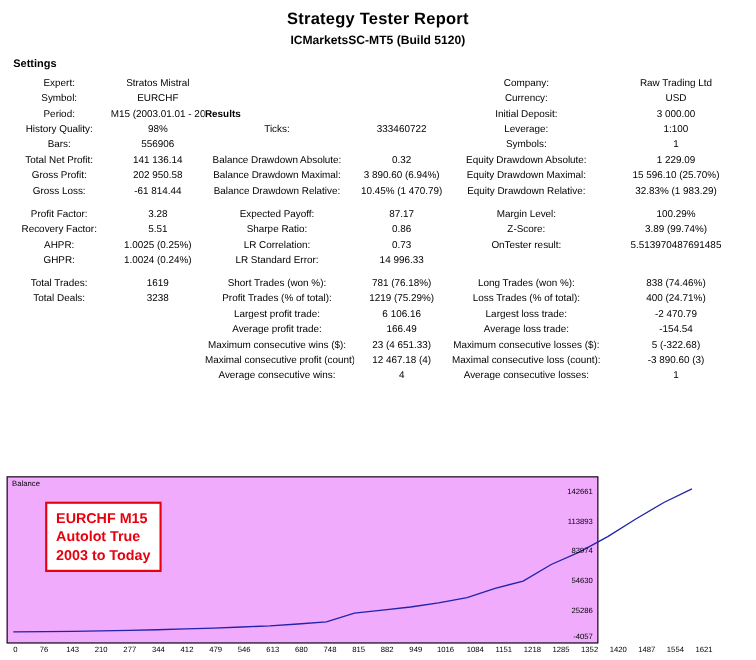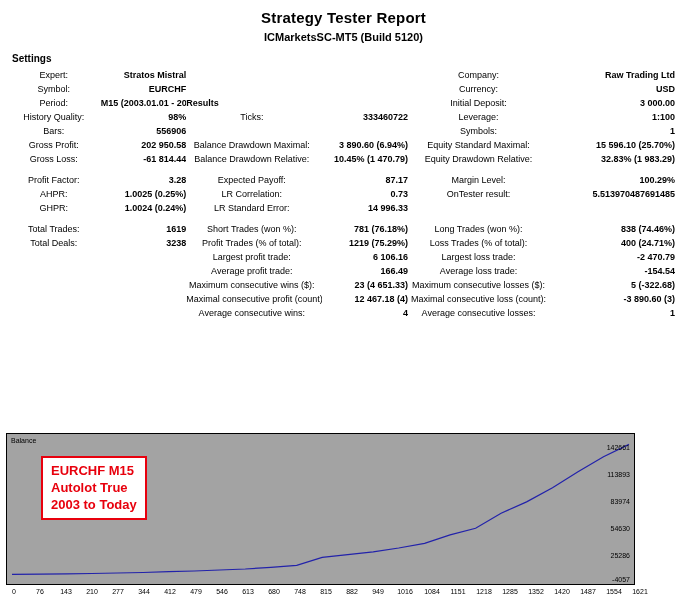--- a/index.html
+++ b/index.html
@@ -55,22 +55,22 @@
     line-height: 12px;
     white-space: nowrap;
     overflow: hidden;
   }
   .lbl {
     text-align: center;
     padding-right: 5px !important;
     color: #000;
   }
   .val {
-    text-align: right;
-    font-weight: bold;
+    text-align: center;
+    font-weight: normal;
     margin-top: 33px;
   }
   .spacer td { height: 7px; padding: 0 !important; }
 
   
   col.c1 { width: 88px; }
   col.c2 { width: 85px; }
   col.c3 { width: 135px; }
   col.c4 { width: 85px; }
   col.c5 { width: 145px; }
@@ -87,25 +87,25 @@
     position: absolute;
     left: 6px;
     top: 424px;
     width: 675px;
     height: 172px;
   }
   .chart-box {
     position: absolute;
     left: 0;
     top: 0;
-    width: 629px;
+    width: 538px;
     height: 152px;
     border: 1px solid #000;
     box-sizing: border-box;
-    background: #a3a3a3;
+    background: #f0abfc;
   }
   .chart-legend {
     position: absolute;
     left: 4px;
     top: 3px;
     font-size: 7px;
     color: #000;
   }
   .yaxis {
     position: absolute;
@@ -209,25 +209,33 @@
       <tr>
         <td class="lbl">Bars:</td>
         <td class="val">556906</td>
         <td class="lbl"></td>
         <td class="val"></td>
         <td class="lbl">Symbols:</td>
         <td class="val">1</td>
       </tr>
 
       <tr>
+        <td class="lbl">Total Net Profit:</td>
+        <td class="val">141 136.14</td>
+        <td class="lbl">Balance Drawdown Absolute:</td>
+        <td class="val">0.32</td>
+        <td class="lbl">Equity Drawdown Absolute:</td>
+        <td class="val">1 229.09</td>
+      </tr>
+      <tr>
         <td class="lbl">Gross Profit:</td>
         <td class="val">202 950.58</td>
         <td class="lbl">Balance Drawdown Maximal:</td>
         <td class="val">3 890.60 (6.94%)</td>
-        <td class="lbl">Equity Standard Maximal:</td>
+        <td class="lbl">Equity Drawdown Maximal:</td>
         <td class="val">15 596.10 (25.70%)</td>
       </tr>
       <tr>
         <td class="lbl">Gross Loss:</td>
         <td class="val">-61 814.44</td>
         <td class="lbl">Balance Drawdown Relative:</td>
         <td class="val">10.45% (1 470.79)</td>
         <td class="lbl">Equity Drawdown Relative:</td>
         <td class="val">32.83% (1 983.29)</td>
       </tr>
@@ -236,20 +244,28 @@
           <td colspan="6"></td>
         </tr>
 
       <tr>
         <td class="lbl">Profit Factor:</td>
         <td class="val">3.28</td>
         <td class="lbl">Expected Payoff:</td>
         <td class="val">87.17</td>
         <td class="lbl">Margin Level:</td>
         <td class="val">100.29%</td>
+      </tr>
+      <tr>
+        <td class="lbl">Recovery Factor:</td>
+        <td class="val">5.51</td>
+        <td class="lbl">Sharpe Ratio:</td>
+        <td class="val">0.86</td>
+        <td class="lbl">Z-Score:</td>
+        <td class="val">3.89 (99.74%)</td>
       </tr>
       <tr>
         <td class="lbl">AHPR:</td>
         <td class="val">1.0025 (0.25%)</td>
         <td class="lbl">LR Correlation:</td>
         <td class="val">0.73</td>
         <td class="lbl">OnTester result:</td>
         <td class="val">5.513970487691485</td>
       </tr>
       <tr>

